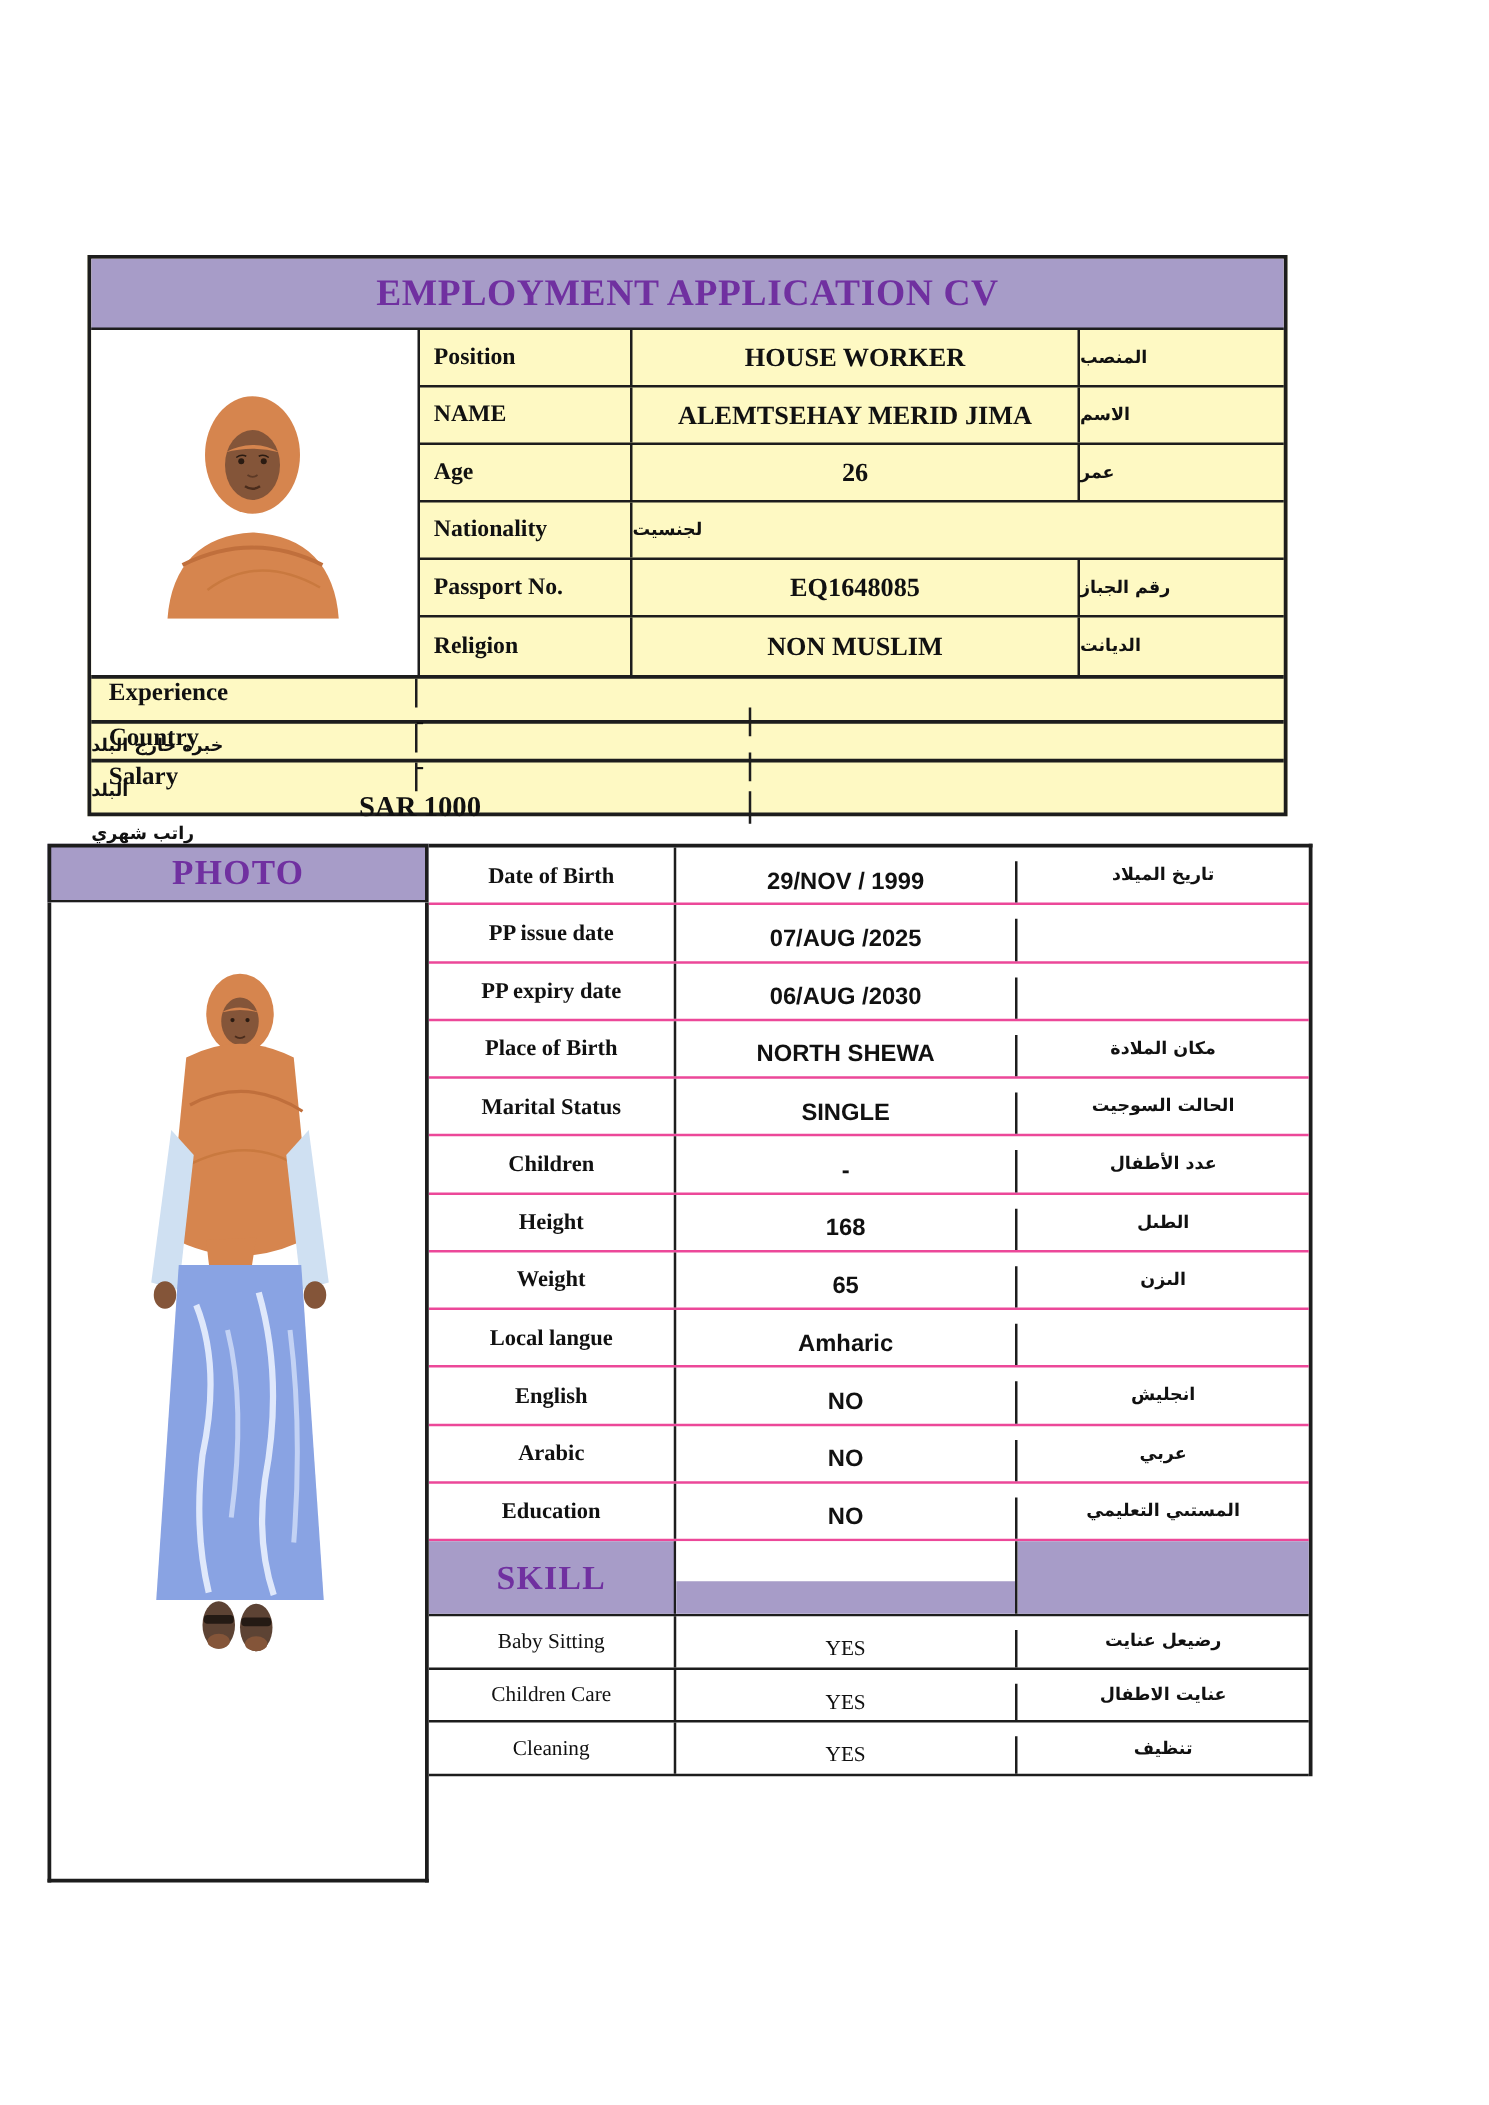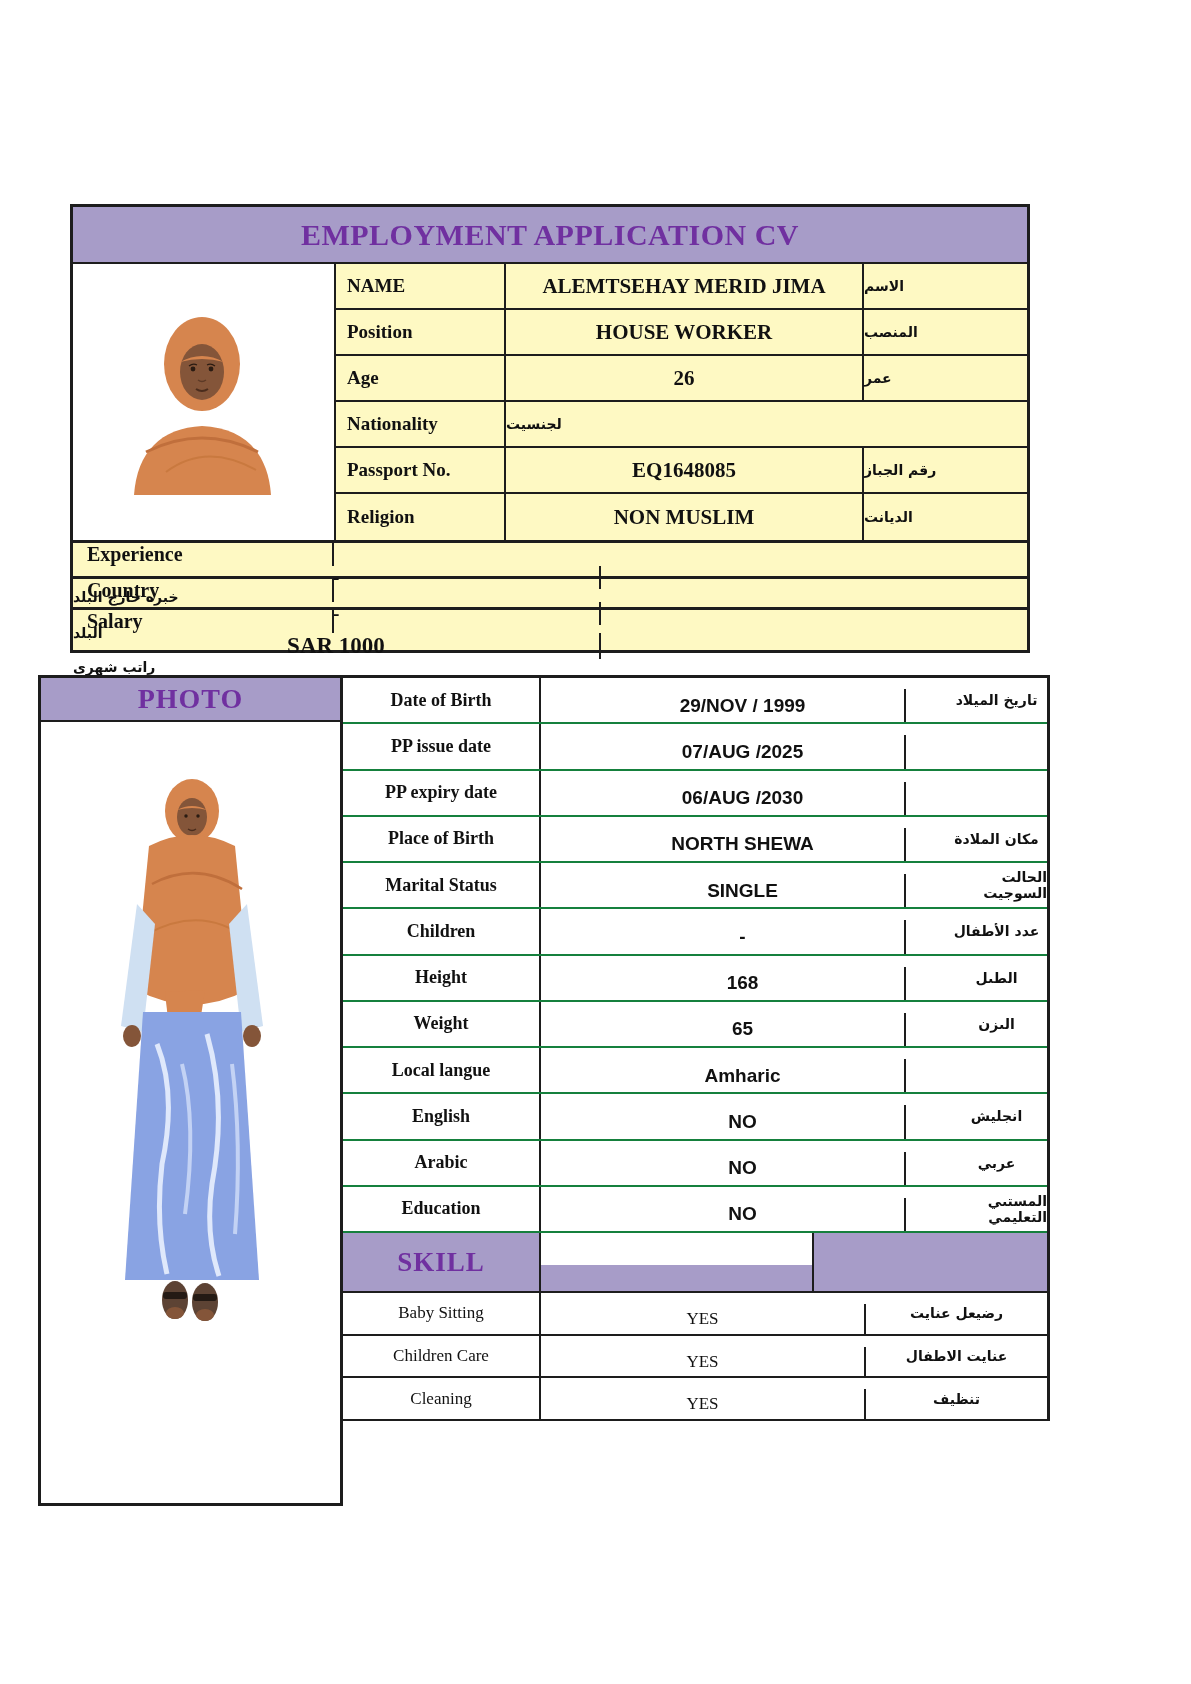--- a/index.html
+++ b/index.html
@@ -66,28 +66,28 @@
   .photo-band-title { color:#7030a0; font-weight:bold; font-size:28px; letter-spacing:1px; }
   .photo-box {
     height:784px; box-sizing:border-box; background:#fff; position:relative;
     border:3px solid #1d1d1d; border-top:none;
   }
   .photo-box svg { position:absolute; left:66px; top:42px; }
   .t2-right {
     flex:1; box-sizing:border-box; background:#fff;
     border-top:3px solid #1d1d1d; border-right:3px solid #1d1d1d;
   }
-  .t2-row { display:flex; height:46.25px; border-bottom:2px solid #15803d; box-sizing:border-box;gap:40px; }
+  .t2-row { display:flex; height:46.25px; border-bottom:2px solid #ec4899; box-sizing:border-box; }
   .t2-label {
     width:198px; border-right:2px solid #1d1d1d; box-sizing:border-box;
     display:flex; align-items:center; justify-content:center;
     font-weight:bold; font-size:18px; text-align:center;
   }
   .t2-value {
-    width:325px; border-right:2px solid #1d1d1d; box-sizing:border-box;
+    width:273px; border-right:2px solid #1d1d1d; box-sizing:border-box;
     display:flex; align-items:center; justify-content:center;
     font-family:"Liberation Sans","DejaVu Sans",sans-serif; font-weight:bold; font-size:19px;margin-top:11px;
   }
   .t2-arabic {
     flex:1; display:flex; align-items:center; justify-content:center;
     direction:rtl; font-family:"DejaVu Sans",sans-serif; font-weight:bold; font-size:14px;
   }
   .skill-band { display:flex; height:60px; border-bottom:2px solid #1d1d1d; box-sizing:border-box; }
   .skill-label-cell {
     width:198px; background:#a79cc8; border-right:2px solid #1d1d1d; box-sizing:border-box;
@@ -125,28 +125,28 @@
           <path d="M101,63 q4,-2 8,1" stroke="#2a1b12" stroke-width="1.2" fill="none"></path>
           <path d="M92,78 q4,3 8,0" stroke="#5d3a26" stroke-width="1.4" fill="none"></path>
           <path d="M90,87 q6,4 12,0" stroke="#4a2c1c" stroke-width="2" fill="none"></path>
           <path d="M40,150 Q96,122 152,150" stroke="#c06f3c" stroke-width="3" fill="none"></path>
           <path d="M60,170 Q100,140 150,168" stroke="#c9793f" stroke-width="2" fill="none"></path>
         </svg>
       </div>
 
       <div class="t1-grid">
         <div class="t1-row">
+          <div class="cell-label">Position</div>
+          <div class="cell-value">HOUSE WORKER</div>
+          <div class="cell-arabic">المنصب</div>
+        </div>
+        <div class="t1-row">
           <div class="cell-label">NAME</div>
           <div class="cell-value">ALEMTSEHAY MERID JIMA</div>
           <div class="cell-arabic">الاسم</div>
-        </div>
-        <div class="t1-row">
-          <div class="cell-label">Position</div>
-          <div class="cell-value">HOUSE WORKER</div>
-          <div class="cell-arabic">المنصب</div>
         </div>
         <div class="t1-row">
           <div class="cell-label">Age</div>
           <div class="cell-value">26</div>
           <div class="cell-arabic">عمر</div>
         </div>
         <div class="t1-row">
           <div class="cell-label">Nationality</div>
           <div class="cell-arabic">لجنسيت</div>
         </div>

